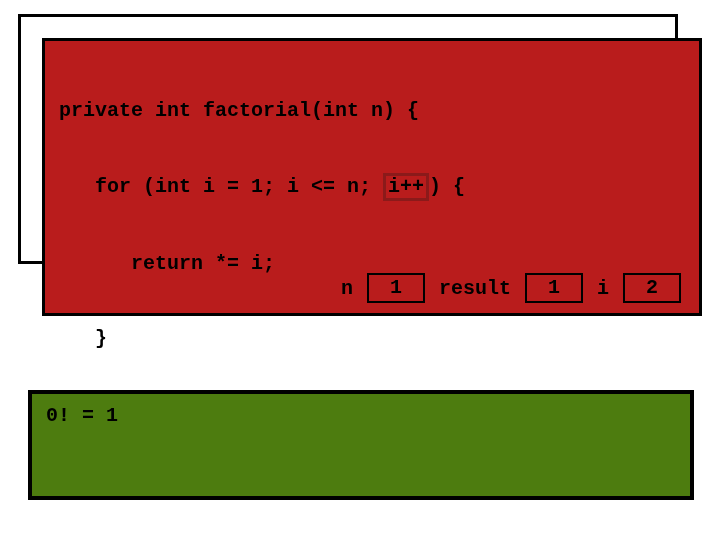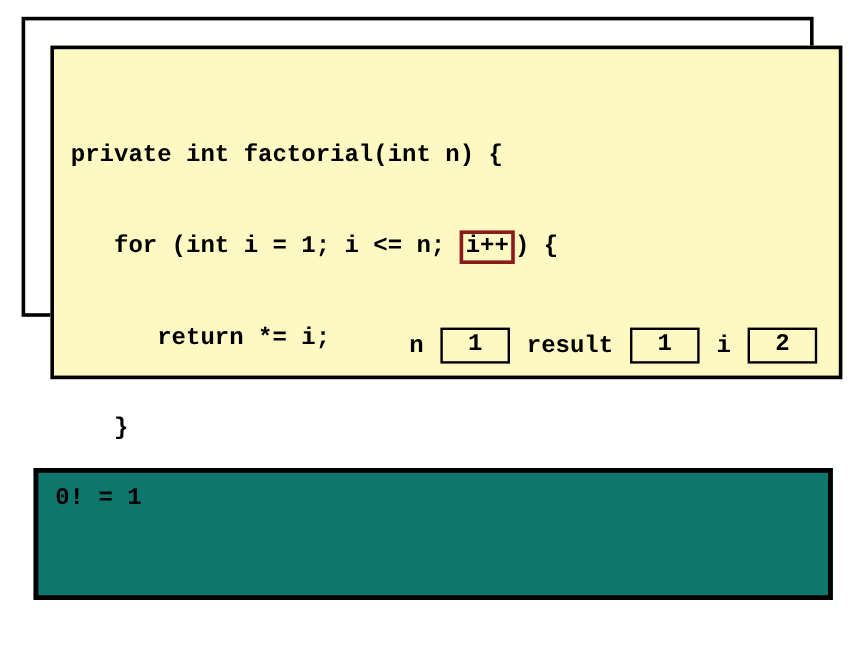--- a/index.html
+++ b/index.html
@@ -23,22 +23,22 @@
     border: 3px solid #000;
     background: #fff;
   }
   .front-frame {
     position: absolute;
     left: 42px;
     top: 38px;
     width: 660px;
     height: 278px;
     border: 3px solid #000;
-    background: #fef9c3;
-    padding: 26px 14px 10px 14px;
+    background: #b91c1c;
+    padding: 7px 14px 10px 14px;
   }
   .code {
     white-space: pre;
     line-height: 1.25;
     margin: 0;
   }
   .code-line { display: block; position: relative; }
   .hl {
     border: 3px solid #8b1a1a;
     padding: 0 2px;
@@ -66,21 +66,21 @@
     text-align: center;
     padding: 0 6px;
   }
   .output-frame {
     position: absolute;
     left: 28px;
     top: 390px;
     width: 666px;
     height: 110px;
     border: 4px solid #000;
-    background: #0f766e;
+    background: #4d7c0f;
     padding: 10px 14px;
   }
 </style>
 </head>
 <body>
 
 <div class="back-frame"></div>
 
 <div class="front-frame">
   <div class="code">

